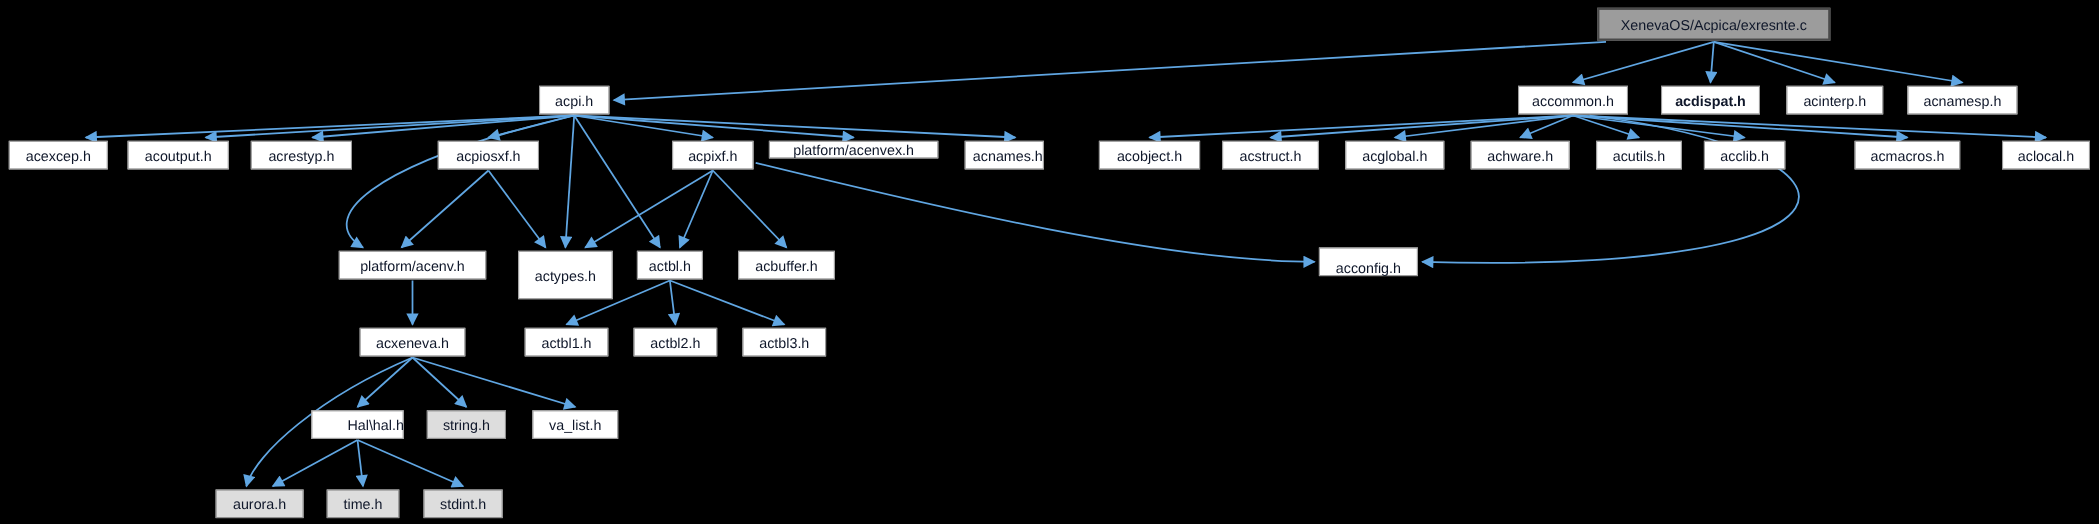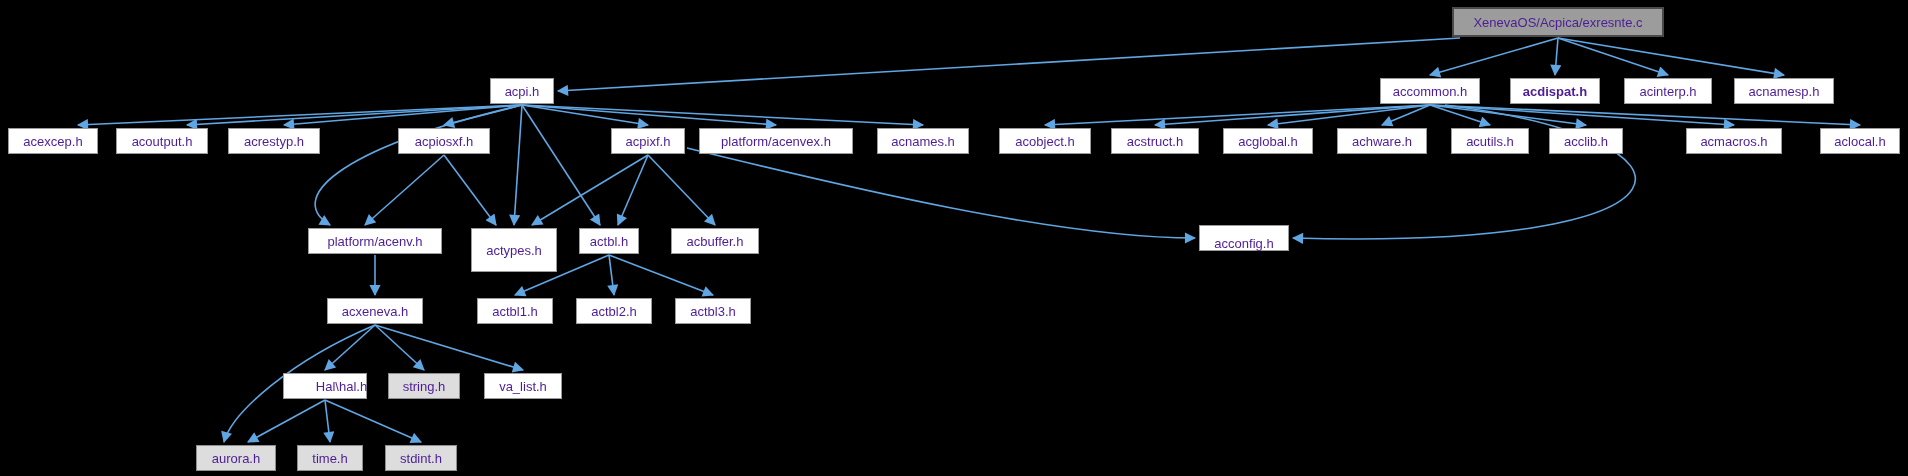--- a/index.html
+++ b/index.html
@@ -21,21 +21,21 @@
   #nodes { position: absolute; left: 0; top: 0; }
   .node {
     position: absolute;
     box-sizing: border-box;
     display: flex;
     align-items: center;
     justify-content: center;
     font-size: 13px;
     line-height: 1;
     white-space: nowrap;
-    color: #4c1d95;
+    color: #0f172a;
   }
   .node.header {
     background: #ffffff;
     border: 1px solid #9b9b9b;
   }
   .node.external {
     background: #dddddd;
     border: 1px solid #8f8f8f;
   }
   .node.source {
@@ -123,24 +123,24 @@
       </div>
       <div class="node header" style="left: 228px; top: 128px; width: 92px; height: 26px;">
         <span>acrestyp.h</span>
       </div>
       <div class="node header" style="left: 398px; top: 128px; width: 92px; height: 26px;">
         <span>acpiosxf.h</span>
       </div>
       <div class="node header" style="left: 611px; top: 128px; width: 74px; height: 26px;">
         <span>acpixf.h</span>
       </div>
-      <div class="node header" style="left: 699px; top: 128px; width: 154px; height: 26px;">
+      <div class="node header" style="left: 699px; top: 128px; width: 154px; height: 16px;">
         <span>platform/acenvex.h</span>
       </div>
-      <div class="node header" style="left: 877px; top: 128px; width: 92px; height: 26px;">
+      <div class="node header" style="left: 877px; top: 128px; width: 72px; height: 26px; justify-content: flex-end;">
         <span>acnames.h</span>
       </div>
       <div class="node header" style="left: 999px; top: 128px; width: 92px; height: 26px;">
         <span>acobject.h</span>
       </div>
       <div class="node header" style="left: 1111px; top: 128px; width: 88px; height: 26px;">
         <span>acstruct.h</span>
       </div>
       <div class="node header" style="left: 1223px; top: 128px; width: 90px; height: 26px;">
         <span>acglobal.h</span>

